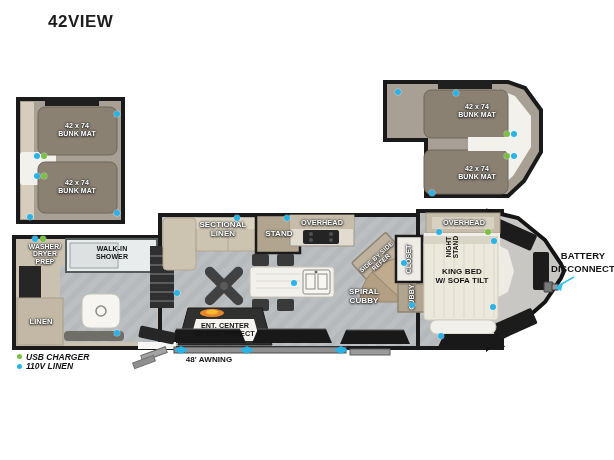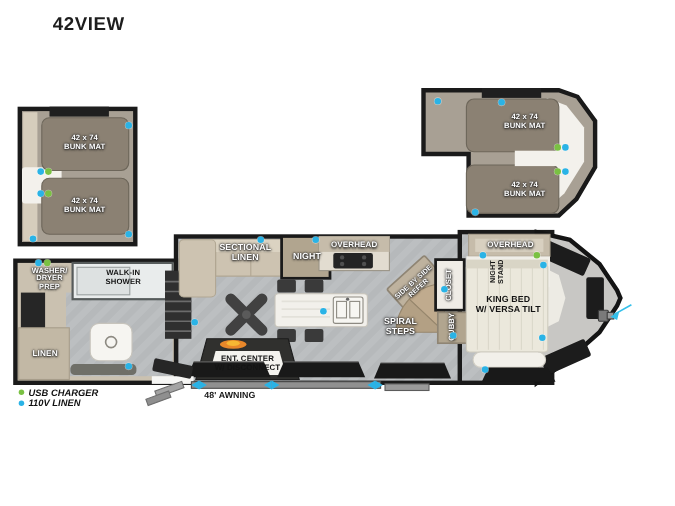--- a/index.html
+++ b/index.html
@@ -194,36 +194,38 @@
 BUNK MAT</div>
 
 <div class="lbl" style="left:45px;top:254px;font-size:6.8px">WASHER/
 DRYER
 PREP</div>
 <div class="lbl dark" style="left:112px;top:253px;font-size:7px">WALK-IN
 SHOWER</div>
 <div class="lbl" style="left:41px;top:322px;font-size:7.5px">LINEN</div>
 <div class="lbl" style="left:223px;top:230px;font-size:8px">SECTIONAL
 LINEN</div>
-<div class="lbl" style="left:279px;top:234px;font-size:8px">NIGHT</div>
+<div class="lbl" style="left:279px;top:234px;font-size:8px">STAND</div>
 <div class="lbl" style="left:322px;top:223px;font-size:7.3px">OVERHEAD</div>
 <div class="lbl diag" style="left:379px;top:260px;font-size:6.3px">SIDE BY SIDE
 REFER</div>
 <div class="lbl v" style="left:409px;top:259px;font-size:7px">CLOSET</div>
 <div class="lbl v" style="left:412px;top:297px;font-size:7px">CUBBY</div>
 <div class="lbl" style="left:364px;top:297px;font-size:8px">SPIRAL
-STEPS</div>
+CUBBY</div>
 <div class="lbl dark" style="left:225px;top:330px;font-size:7.2px">ENT. CENTER
 W/ DISCONNECT</div>
 <div class="lbl dark v" style="left:452px;top:247px;font-size:6.5px">NIGHT
 STAND</div>
 <div class="lbl dark" style="left:462px;top:277px;font-size:8px">KING BED
-W/ VERSA TILT</div>
+W/ SOFA TILT</div>
 <div class="lbl" style="left:464px;top:223px;font-size:7.3px">OVERHEAD</div>
 
+<div class="lbl dark" style="left:583px;top:263px;font-size:9.5px;line-height:1.35">BATTERY
+DISCONNECT</div>
 <div class="lbl dark" style="left:209px;top:360px;font-size:8px">48' AWNING</div>
 
 <div class="legend">
   <div class="legend-row">
     <span class="legend-dot" id="legend-usb-dot" style="background: rgb(122, 193, 67);"></span>
     <span>USB CHARGER</span>
   </div>
   <div class="legend-row">
     <span class="legend-dot" id="legend-outlet-dot" style="background: rgb(42, 179, 230);"></span>
     <span>110V LINEN</span>

